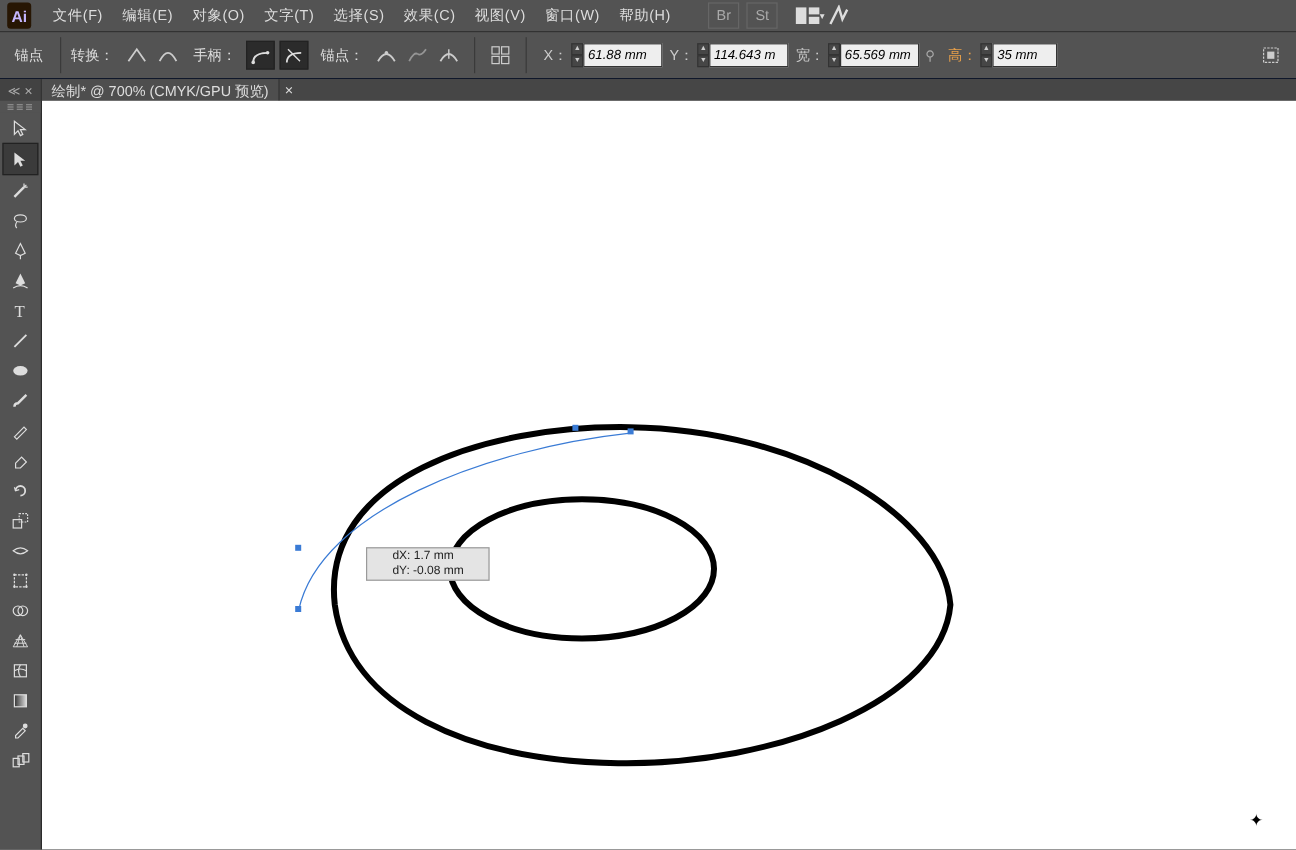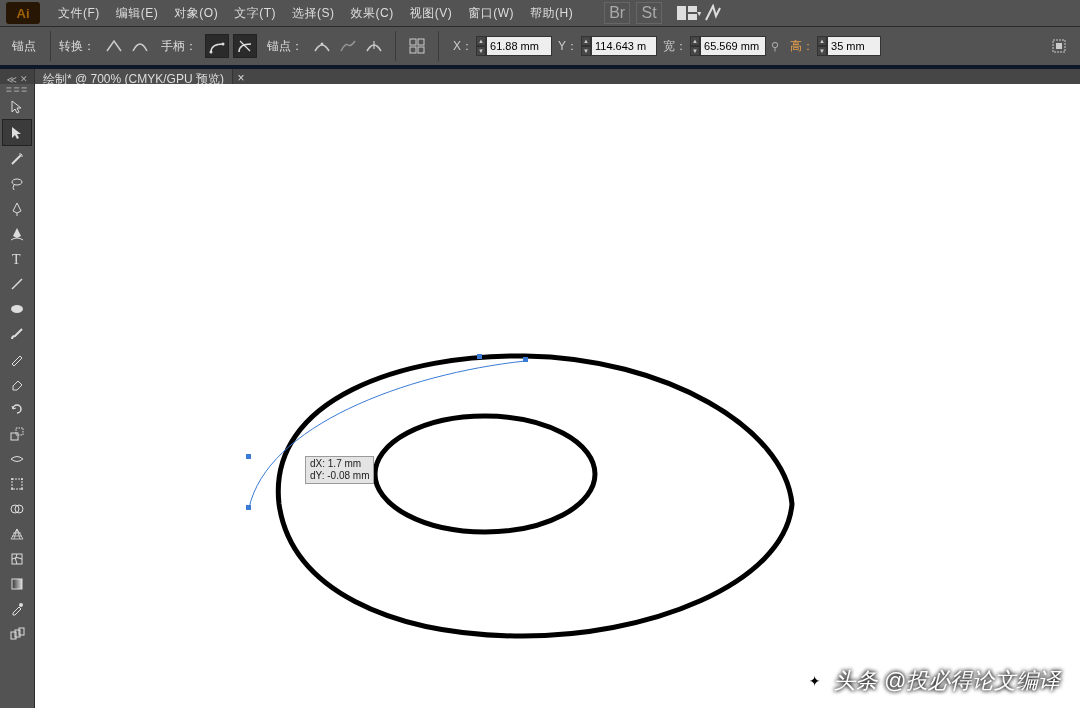--- a/index.html
+++ b/index.html
@@ -18,24 +18,24 @@
   .menu-bar {
     height: 26px;
     background: #535353;
     display: flex;
     align-items: center;
     padding: 0 6px;
     gap: 0;
     border-bottom: 1px solid #2b2b2b;
   }
   .app-logo {
-    width: 34px;
+    width: 20px;
     height: 22px;
     background: #271603;
-    color: #a16207;
+    color: #c4b5fd;
     font-weight: bold;
     font-size: 13px;
     display: flex;
     align-items: center;
     justify-content: center;
     border-radius: 3px;
     margin-right: 10px;
   }
   .menu-item {
     padding: 4px 8px;
@@ -45,37 +45,37 @@
   }
   .menu-spacer { flex: 1; }
   .menu-icon-box {
     width: 24px;
     height: 20px;
     border: 1px solid #666;
     margin: 0 3px;
     display: flex;
     align-items: center;
     justify-content: center;
-    font-size: 16px;
+    font-size: 12px;
     color: #aaa;
   }
   .menu-icon-free {
     width: 24px;
     height: 22px;
     display: flex;
     align-items: center;
     justify-content: center;
     color: #ddd;
   }
 
   
   .control-bar {
     height: 38px;
     background: #535353;
-    border-bottom: 4px solid #0f172a;
+    border-bottom: 1px solid #0f172a;
     display: flex;
     align-items: center;
     padding-left: 12px;
     font-size: 12px;
     color: #ddd;
   }
   .ctrl-label { margin-right: 6px; }
   .vbar { width: 1px; height: 30px; background: #3a3a3a; margin: 0 8px; }
   .ctrl-icon {
     width: 22px;
@@ -115,20 +115,21 @@
   .num-input {
     height: 18px;
     background: #eeeeee;
     color: #000;
     border: 1px solid #333;
     font-size: 11px;
     padding: 0 3px;
     width: 58px;
     text-align: left;
     font-family: inherit;
+    font-style: italic;
   }
   .num-input.small { width: 46px; }
 
   .link-icon {
     width: 18px;
     display: flex;
     align-items: center;
     justify-content: center;
     color: #aaa;
     font-size: 11px;
@@ -227,21 +228,21 @@
     inset: 0;
   }
 
   .measurement-tip {
     position: absolute;
     background: #e4e4e4;
     border: 1px solid #9a9a9a;
     color: #222;
     font-size: 10px;
     line-height: 12px;
-    padding: 1px 4px;
+    padding: 1px 21px;
     white-space: nowrap;
     font-family: Arial, sans-serif;
   }
 
   .watermark {
     position: absolute;
     right: 20px;
     bottom: 12px;
     color: #fff;
     font-size: 22px;
@@ -574,16 +575,15 @@
       <rect x="488" y="273" width="5" height="5" fill="#3a7bd5"></rect>
     </svg>
 
     <div class="measurement-tip" style="left:270px; top:372px;">
       <div>dX: 1.7 mm</div>
       <div>dY: -0.08 mm</div>
     </div>
 
     <div class="watermark">
       <span class="wm-icon">✦</span>
-      <span>头条 @投必得论文编译</span>
     </div>
   </div>
 </div>
 
 </body></html>

